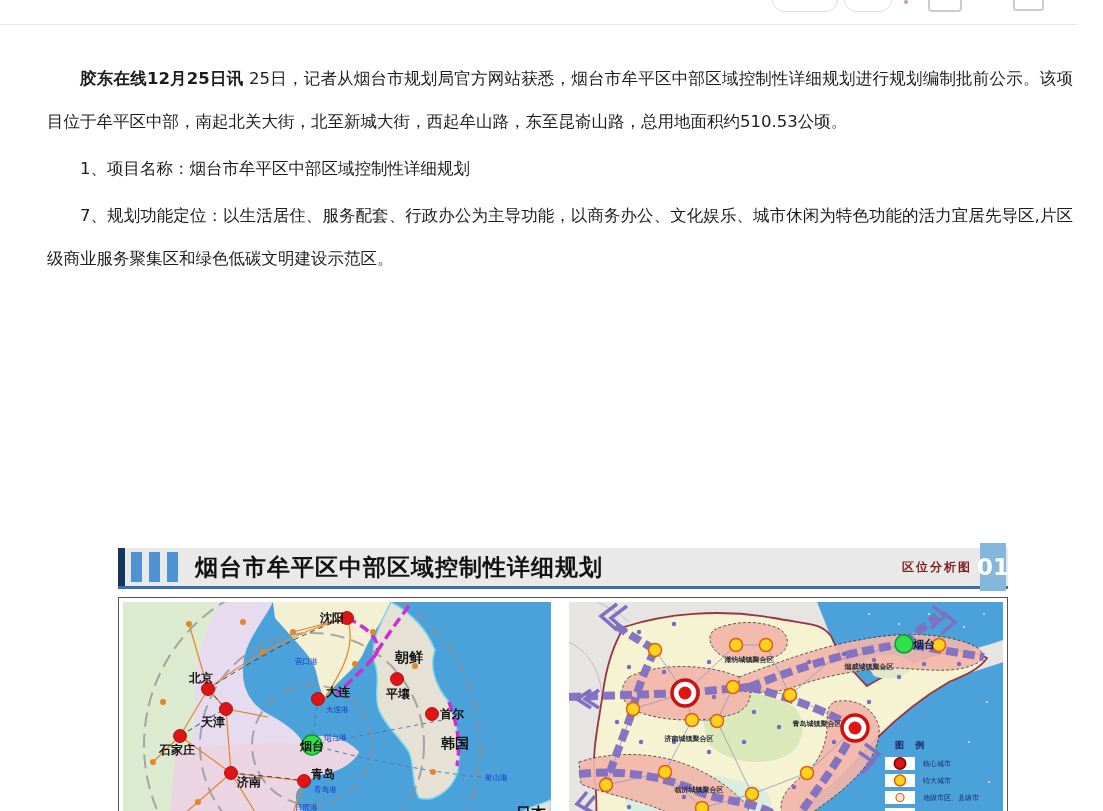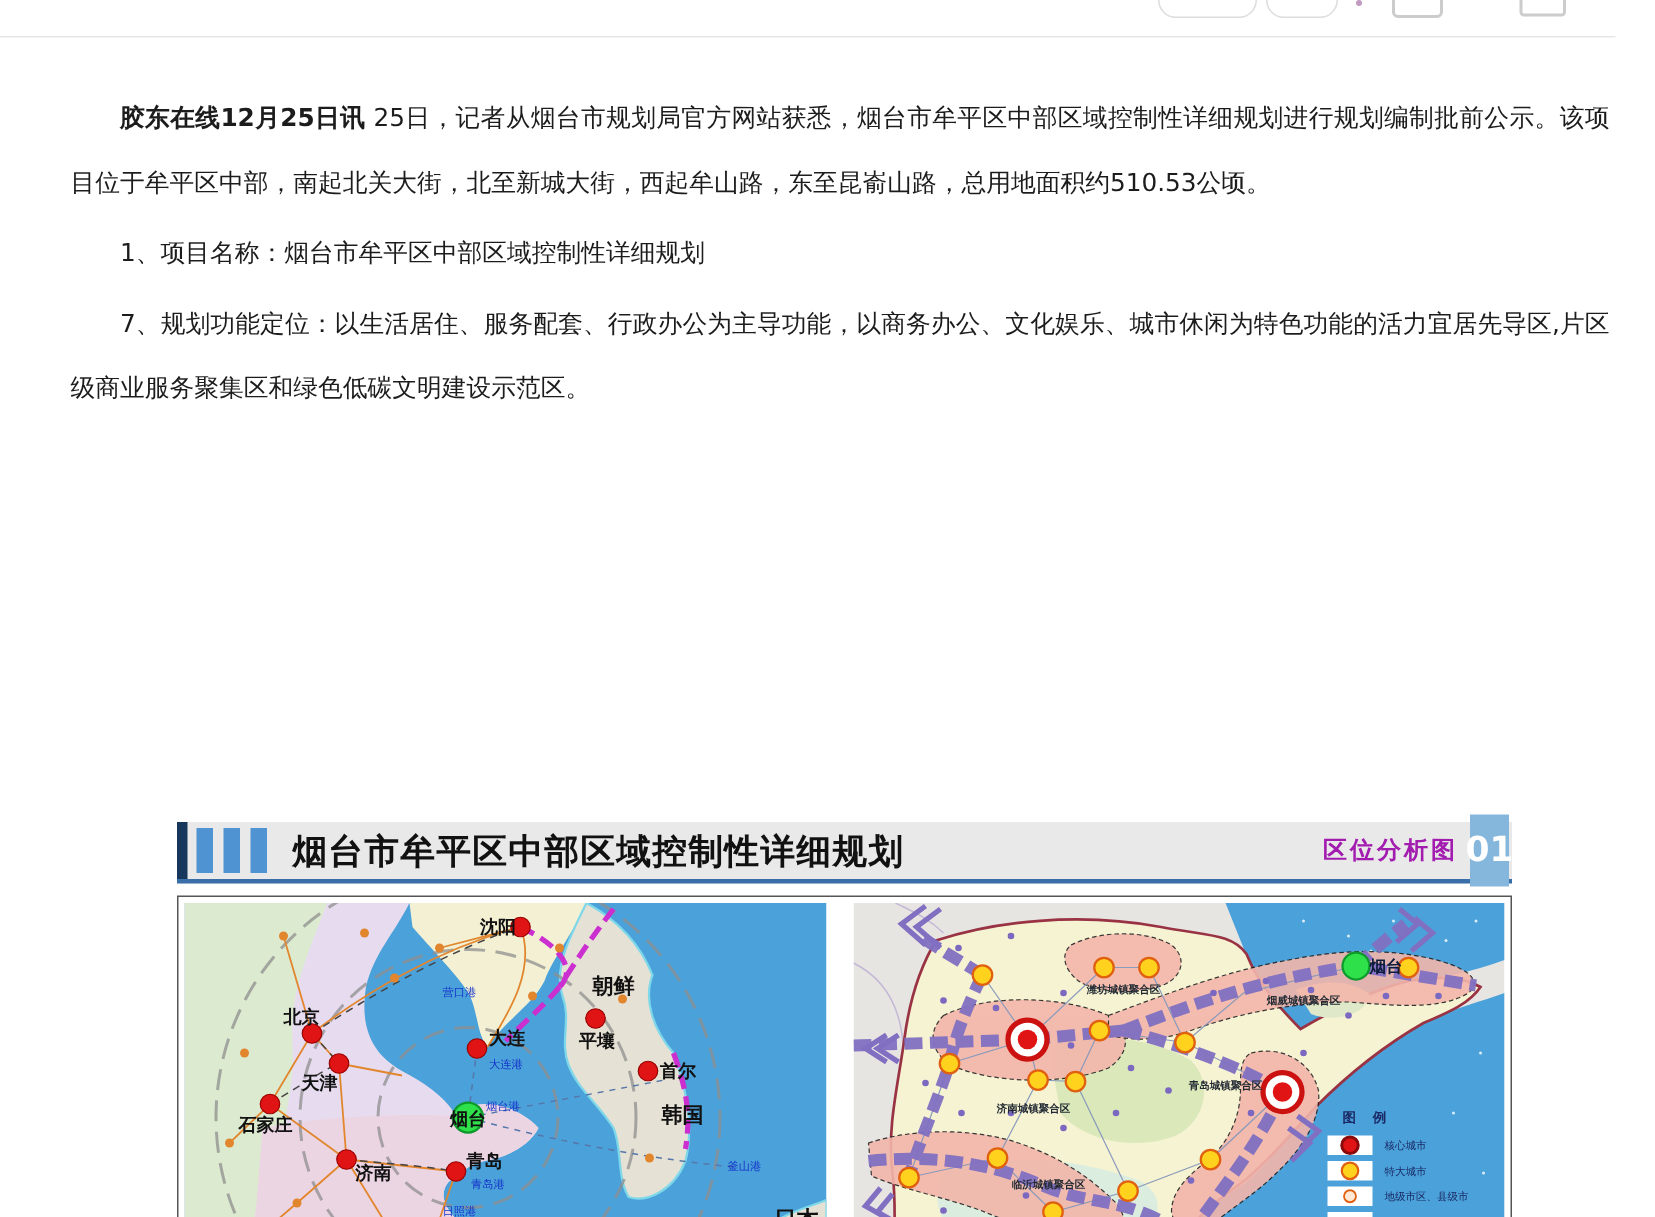--- a/index.html
+++ b/index.html
@@ -21,21 +21,21 @@
   .caption{text-align:center;text-indent:0 !important;}
   
   .figure{position:absolute;left:118px;top:548px;width:890px;}
   .fig-header{position:relative;height:38px;background:#e9e9e9;border-bottom:3px solid #3a6ea8;
     display:flex;align-items:center;}
   .navy-bar{position:absolute;left:0;top:0;width:7px;height:38px;background:#16365c;}
   .stripes{display:flex;margin-left:13px;height:30px;}
   .stripes i{display:block;width:11px;height:30px;background:#4f93d2;margin-right:7px;}
   .fig-title{font-size:23px;font-weight:bold;color:#111;margin-left:10px;letter-spacing:1px;white-space:nowrap;}
   .fig-right{margin-left:auto;display:flex;align-items:center;}
-  .fig-tag{font-size:16px;font-weight:bold;color:#a21caf;margin-right:8px;letter-spacing:2px;}
+  .fig-tag{font-size:12px;font-weight:bold;color:#7f1d1d;margin-right:8px;letter-spacing:2px;}
   .fig-pageno{width:26px;height:48px;background:#85b7dc;color:#fff;font-size:23px;font-weight:bold;
     display:flex;align-items:center;justify-content:center;margin-right:2px;}
   .fig-maps{margin-top:8px;background:#fff;border:1px solid #555;padding:4px;display:flex;gap:18px;}
   .mapbox{display:block;}
   svg text{font-family:"DejaVu Sans","Liberation Sans",sans-serif;}
 </style>
 </head>
 <body>
 
 <div class="topbar">

